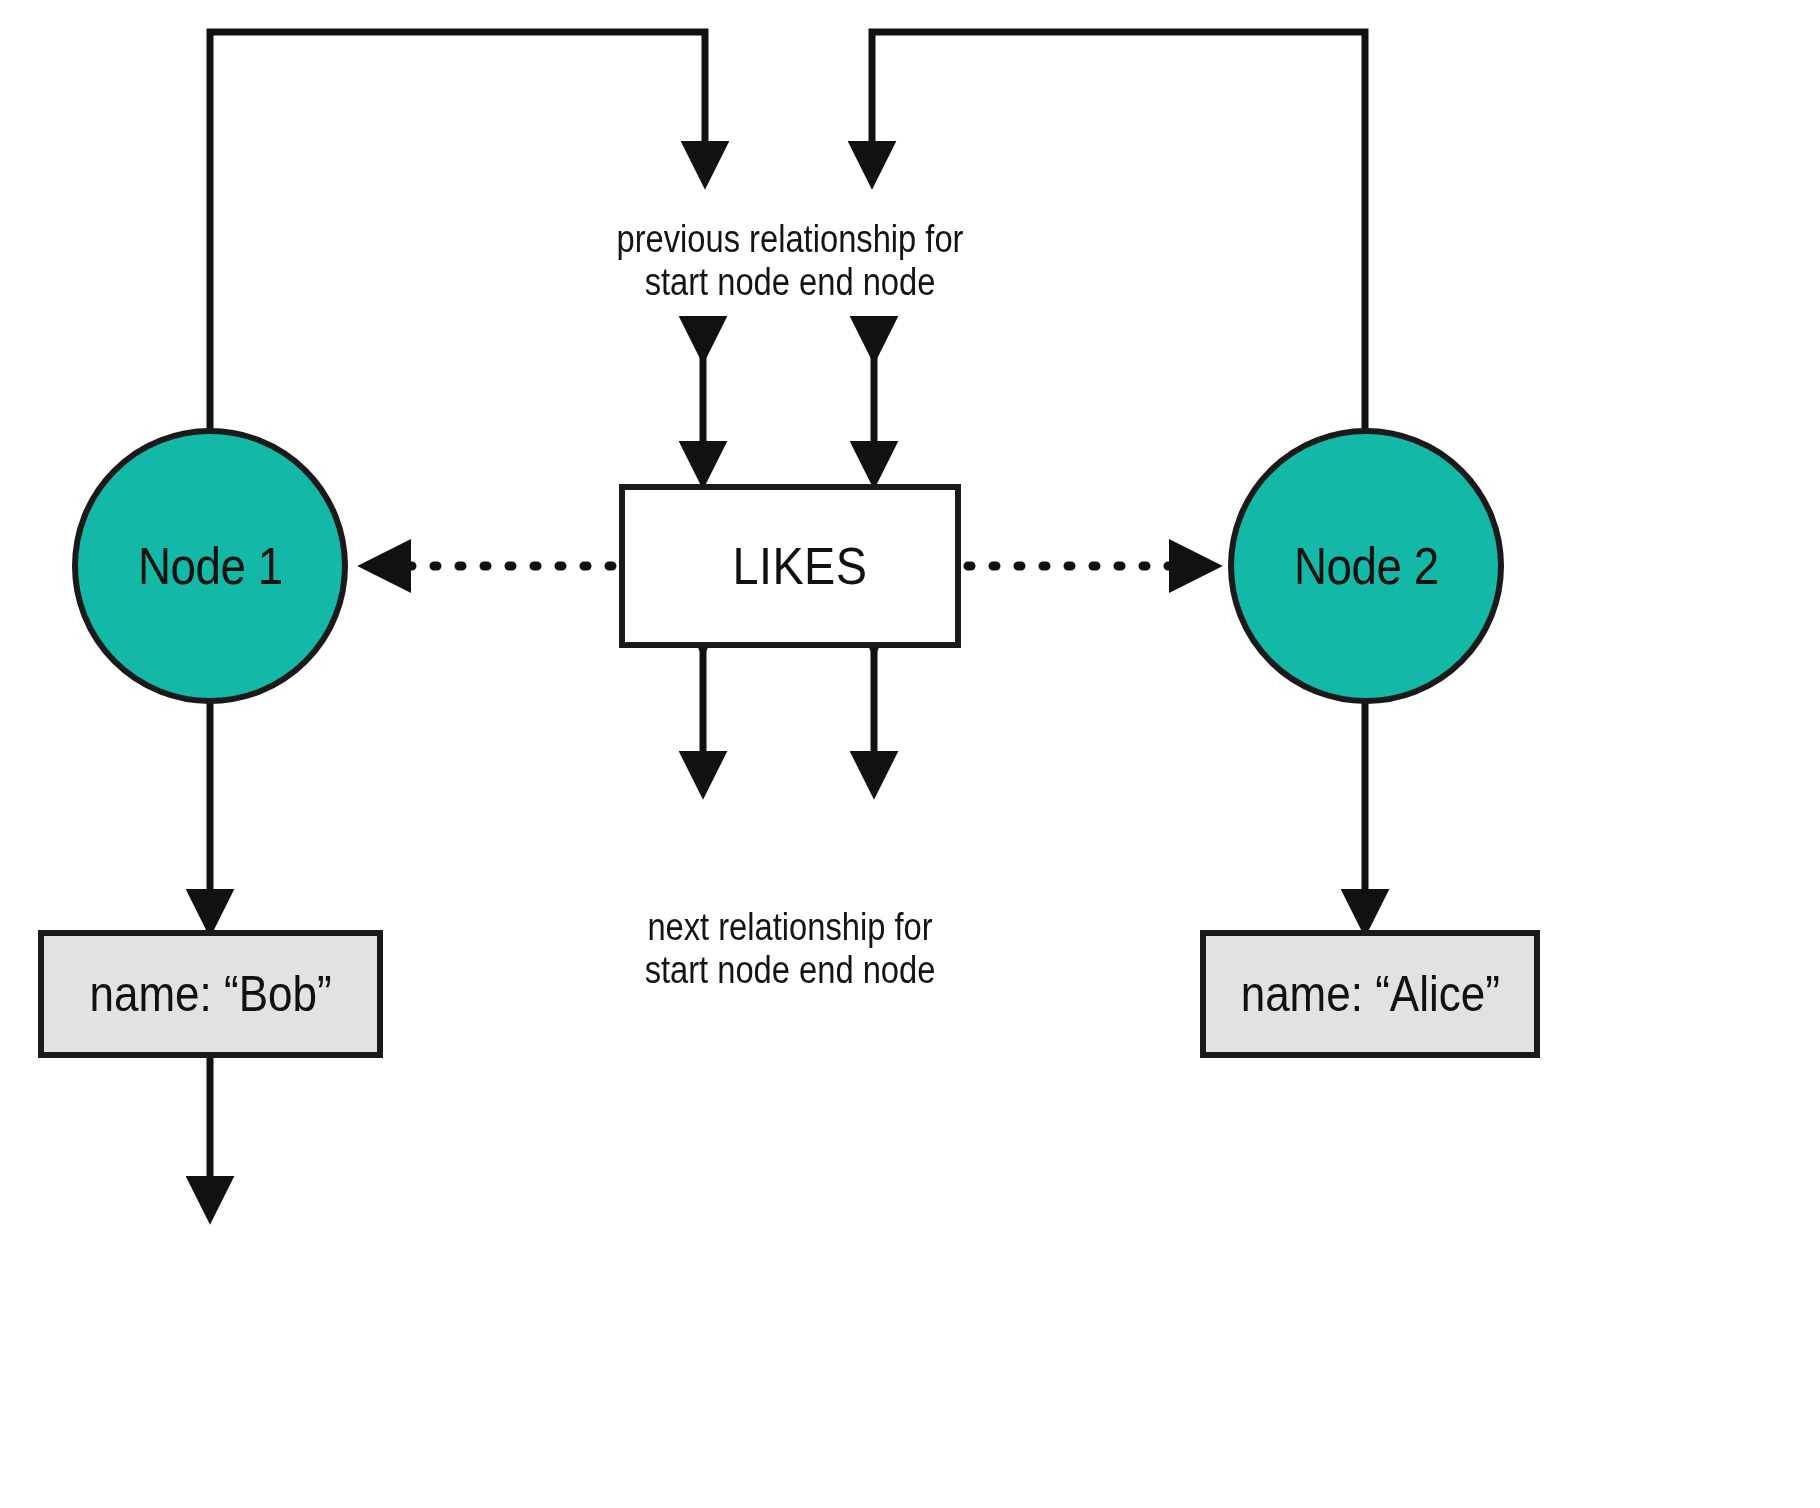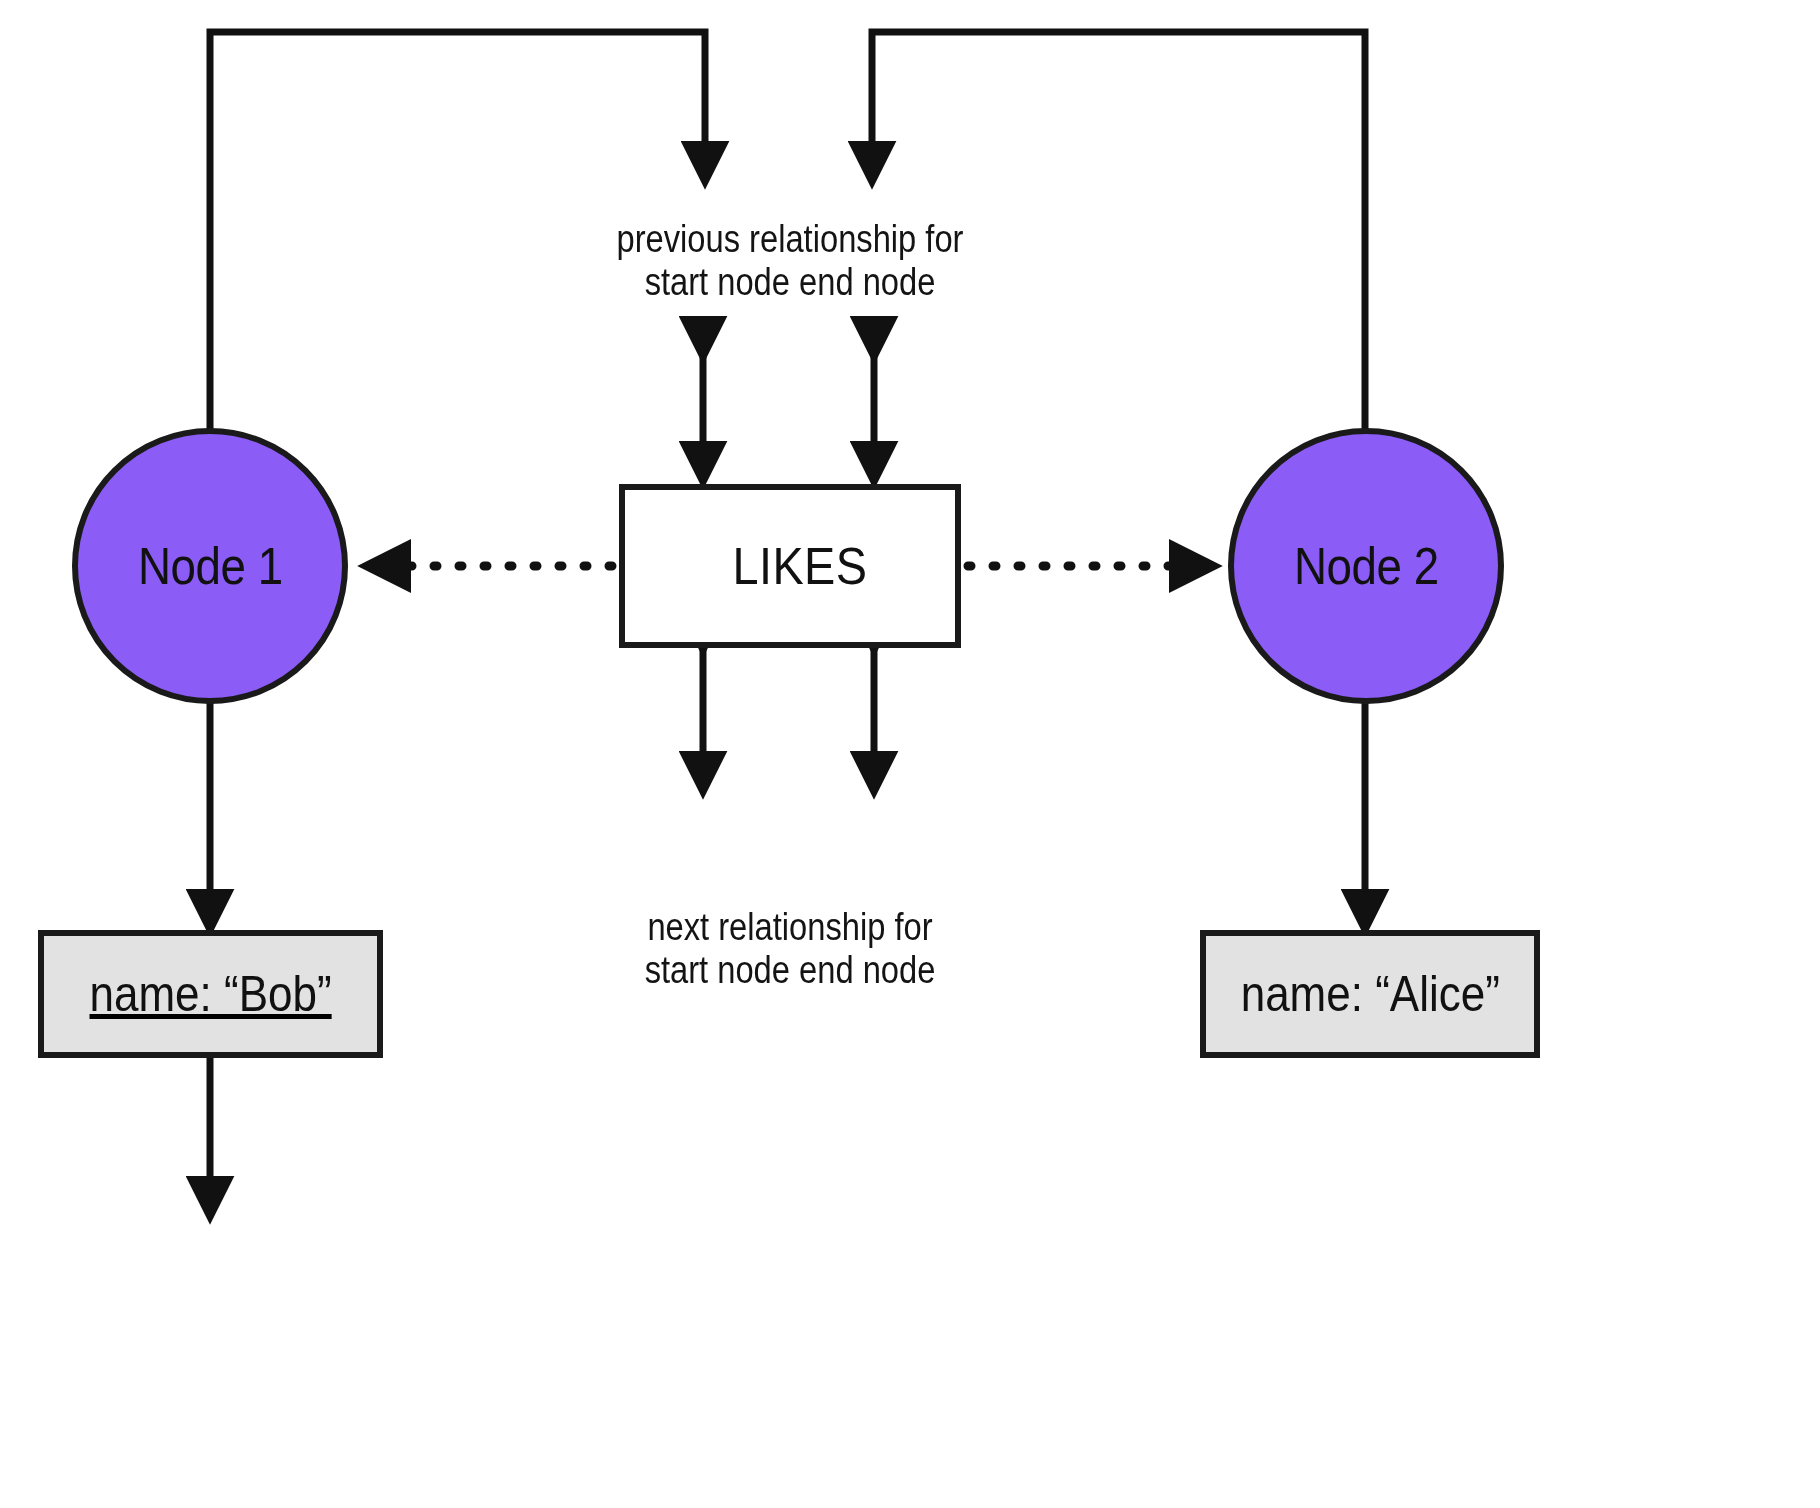--- a/index.html
+++ b/index.html
@@ -20,21 +20,21 @@
   svg#wires {
     position: absolute;
     left: 0;
     top: 0;
     width: 1820px;
     height: 1508px;
   }
   .node-circle {
     position: absolute;
     border-radius: 50%;
-    background: #8b5cf6;
+    background: #14b8a6;
     border: 6px solid #1a1a1a;
     box-sizing: border-box;
     display: flex;
     align-items: center;
     justify-content: center;
   }
   .node-label {
     font-size: 52px;
     color: #111111;
     letter-spacing: -0.5px;
@@ -151,21 +151,21 @@
   </div>
 
   <div class="node-circle" style="left:1228px; top:428px; width:276px; height:276px;">
     <span class="node-label">Node 2</span>
   </div>
 
   <div class="rel-box" style="left:619px; top:484px; width:342px; height:164px;padding-left:20px;">
     <span class="rel-label">LIKES</span>
   </div>
 
-  <div class="prop-box" style="left:38px; top:930px; width:345px; height:128px;text-decoration:underline;">
+  <div class="prop-box" style="left:38px; top:930px; width:345px; height:128px;">
     <span class="prop-label">name: “Bob”</span>
   </div>
 
 
   <div class="prop-box" style="left:1200px; top:930px; width:340px; height:128px;">
     <span class="prop-label">name: “Alice”</span>
   </div>
 
   <div class="annot" style="left:490px; top:218px; width:600px;">
     <span class="ln">previous relationship for</span>

